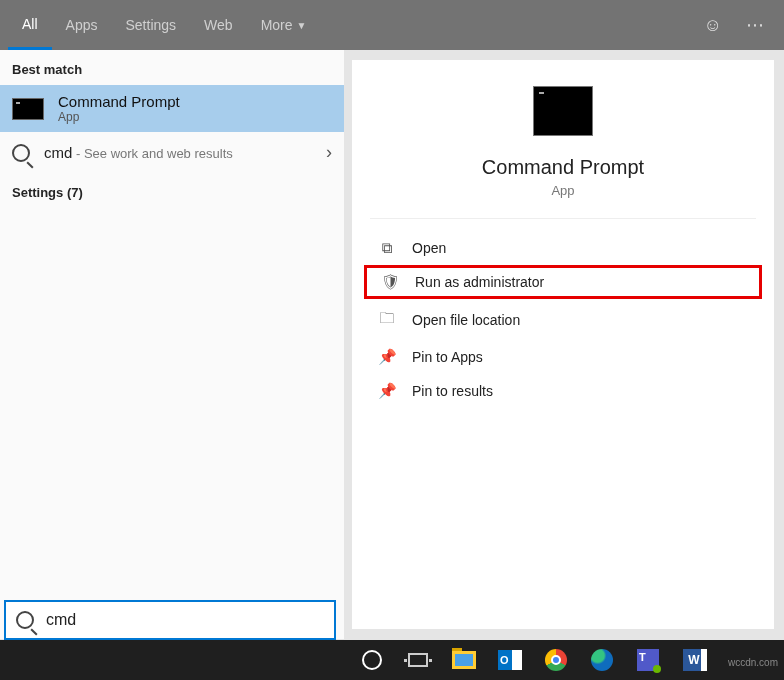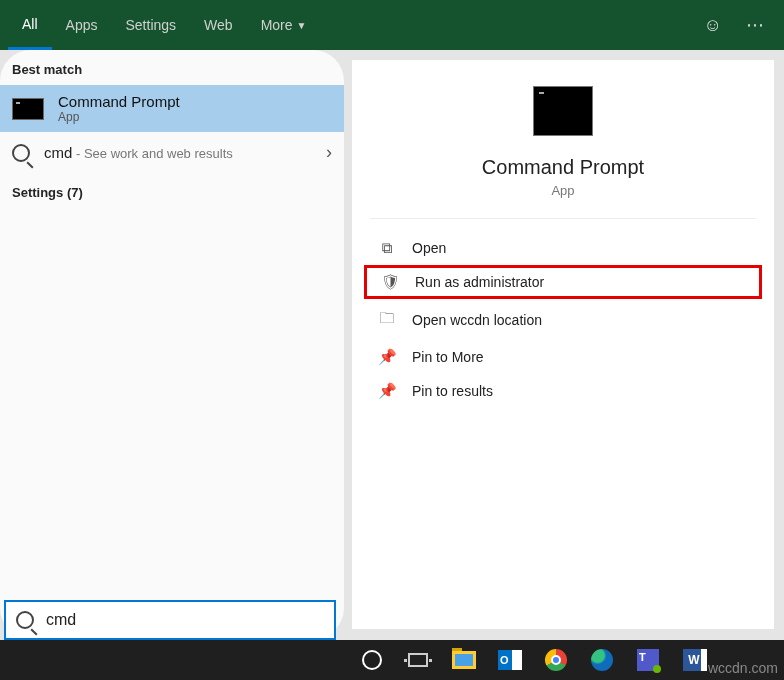--- a/index.html
+++ b/index.html
@@ -1,26 +1,26 @@
 <!DOCTYPE html>
 <html><head>
 <meta charset="utf-8">
 <style>
   * { box-sizing: border-box; margin: 0; padding: 0; font-family: "Segoe UI", Arial, sans-serif; }
   body { width: 784px; height: 680px; background: #e5e5e5; position: relative; overflow: hidden; }
 
-  .tabbar { background: #14532d; height: 50px; display: flex; align-items: center; padding: 0 8px; color: #d0d0d0; font-size: 14px; }
+  .tabbar { background: #737373; height: 50px; display: flex; align-items: center; padding: 0 8px; color: #d0d0d0; font-size: 14px; }
   .tab { padding: 0 14px; height: 50px; display: flex; align-items: center; cursor: pointer; }
   .tab.active { color: #fff; border-bottom: 3px solid #0078d4; }
   .tabbar .spacer { flex: 1; }
   .tabbar .chev { font-size: 10px; margin-left: 4px; }
   .tab-icon { color: #ddd; padding: 0 12px; font-size: 18px; }
 
   .main { display: flex; height: 589px; }
-  .left { width: 344px; background: #fafafa; display: flex; flex-direction: column; border-radius: 31px; }
+  .left { width: 344px; background: #fafafa; display: flex; flex-direction: column; }
   .section-label { font-size: 13px; font-weight: 600; padding: 12px 12px 8px; color: #242424; }
 
   .bestmatch { background: #a7cdec; display: flex; align-items: center; padding: 8px 12px; gap: 14px; }
   .bm-icon { width: 32px; height: 22px; background: #000; border: 1px solid #666; position: relative; }
   .bm-icon::after { content:""; position:absolute; top:3px; left:3px; width:4px; height:2px; background:#aaa; }
   .bm-title { font-size: 15px; color: #111; }
   .bm-sub { font-size: 12px; color: #555; }
 
   .webrow { display: flex; align-items: center; padding: 10px 12px; gap: 14px; }
   .search-glyph { width: 18px; height: 18px; border: 2px solid #444; border-radius: 50%; position: relative; }
@@ -58,21 +58,21 @@
   .outlook { width:24px; height:20px; background:#0072c6; color:#fff; font-size:11px; font-weight:bold; display:flex; align-items:center; justify-content:flex-start; padding-left:2px; position:relative; }
   .outlook::after { content:""; position:absolute; right:0; top:0; bottom:0; width:10px; background:#fff; }
   .chrome { width:22px; height:22px; border-radius:50%; background: conic-gradient(#ea4335 0 120deg,#34a853 120deg 240deg,#fbbc05 240deg 360deg); position:relative; }
   .chrome::after { content:""; position:absolute; inset:6px; background:#4285f4; border:2px solid #fff; border-radius:50%; }
   .edge { width:22px; height:22px; border-radius:50%; background: radial-gradient(circle at 30% 30%, #33c481 0 30%, #0f6cbd 40% 100%); }
   .teams { width:22px; height:22px; background:#5059c9; position:relative; }
   .teams::before { content:"T"; position:absolute; left:2px; top:2px; color:#fff; font-size:11px; font-weight:bold; }
   .teams::after { content:""; position:absolute; right:-2px; bottom:-2px; width:8px; height:8px; background:#6bb700; border-radius:50%; }
   .word { width:22px; height:22px; background:#2b579a; color:#fff; font-size:12px; font-weight:bold; display:flex; align-items:center; justify-content:center; position:relative; }
   .word::after { content:""; position:absolute; right:-2px; top:0; bottom:0; width:6px; background:#fff; }
-  .watermark { position:absolute; right:6px; bottom:4px; font-size:14px; color:#888; }
+  .watermark { position:absolute; right:6px; bottom:12px; font-size:10px; color:#888; }
 </style>
 </head>
 <body>
 
 <div class="tabbar">
   <div class="tab active">All</div>
   <div class="tab">Apps</div>
   <div class="tab">Settings</div>
   <div class="tab">Web</div>
   <div class="tab">
@@ -115,25 +115,25 @@
       <div class="action">
         <span class="ico">⧉</span>
         <span>Open</span>
       </div>
       <div class="action highlight">
         <span class="ico">🛡</span>
         <span>Run as administrator</span>
       </div>
       <div class="action">
         <span class="ico">🗀</span>
-        <span>Open wccdn location</span>
+        <span>Open file location</span>
       </div>
       <div class="action">
         <span class="ico">📌</span>
-        <span>Pin to More</span>
+        <span>Pin to Apps</span>
       </div>
       <div class="action">
         <span class="ico">📌</span>
         <span>Pin to results</span>
       </div>
     </div>
   </div>
 </div>
 
 <div class="searchbar">

